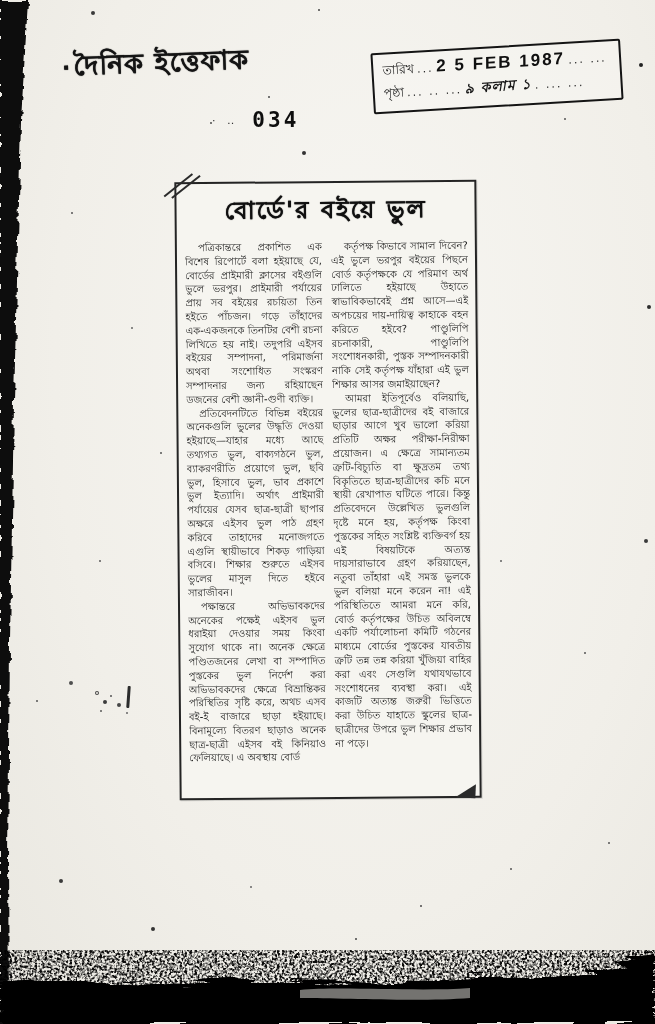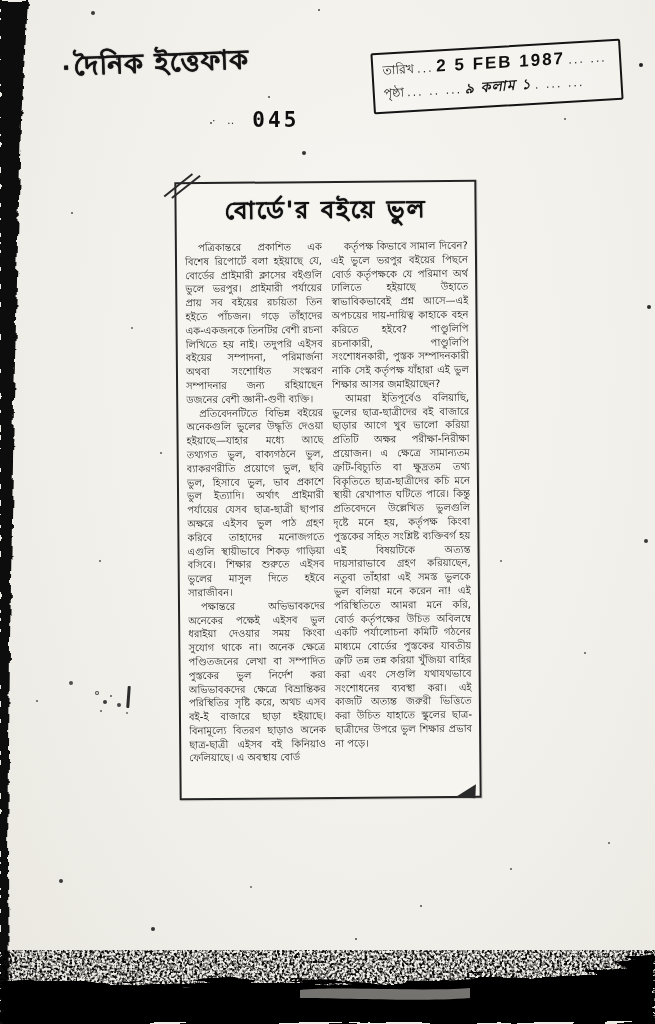--- a/index.html
+++ b/index.html
@@ -168,21 +168,21 @@
   <div class="stamp-row">
     <span class="stamp-label">পৃষ্ঠা</span>
     <span class="stamp-dots">... .. ...</span>
     <span class="stamp-hand">৯ কলাম ১</span>
     <span class="stamp-dots">. ... ...</span>
   </div>
 </div>
 
 <div class="serial-wrap">
   <span class="serial-marks">· ‥</span>
-  <span class="serial">045</span>
+  <span class="serial">034</span>
 </div>
 
 <div class="clipping">
   <div class="corner-tl"></div>
   <div class="corner-br"></div>
 
   <div class="headline">বোর্ডে'র বইয়ে ভুল</div>
 
   <div class="cols">
     <div class="col">

